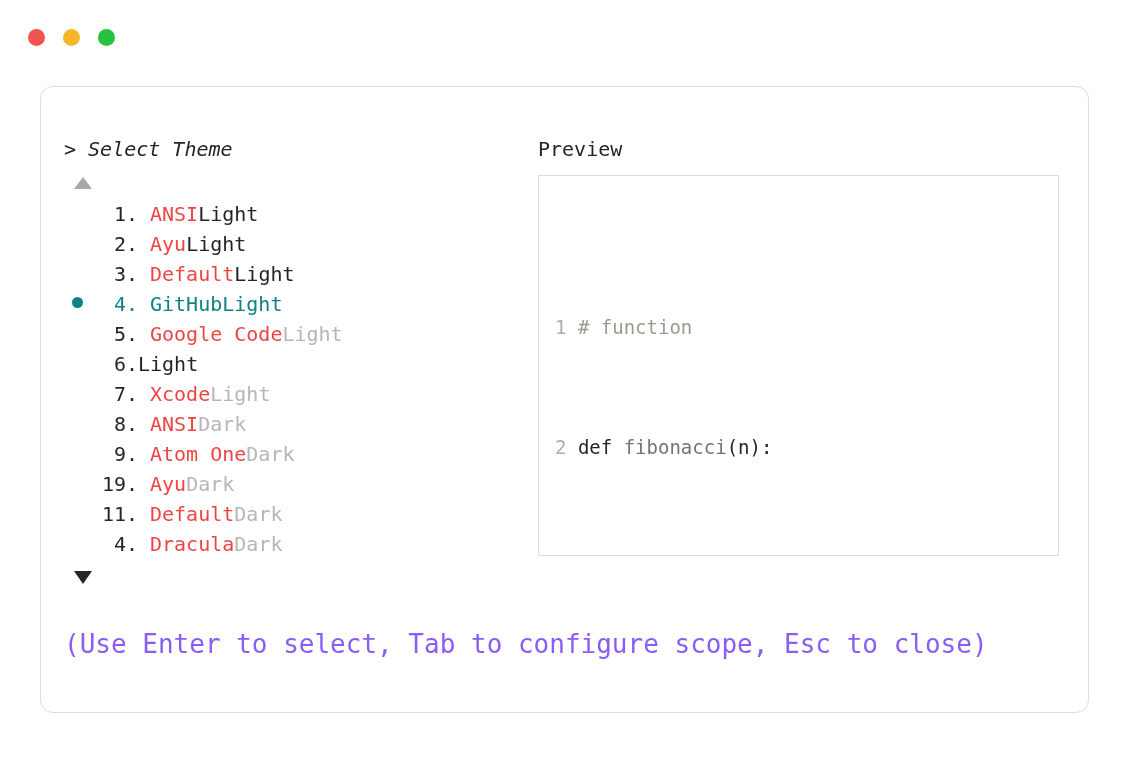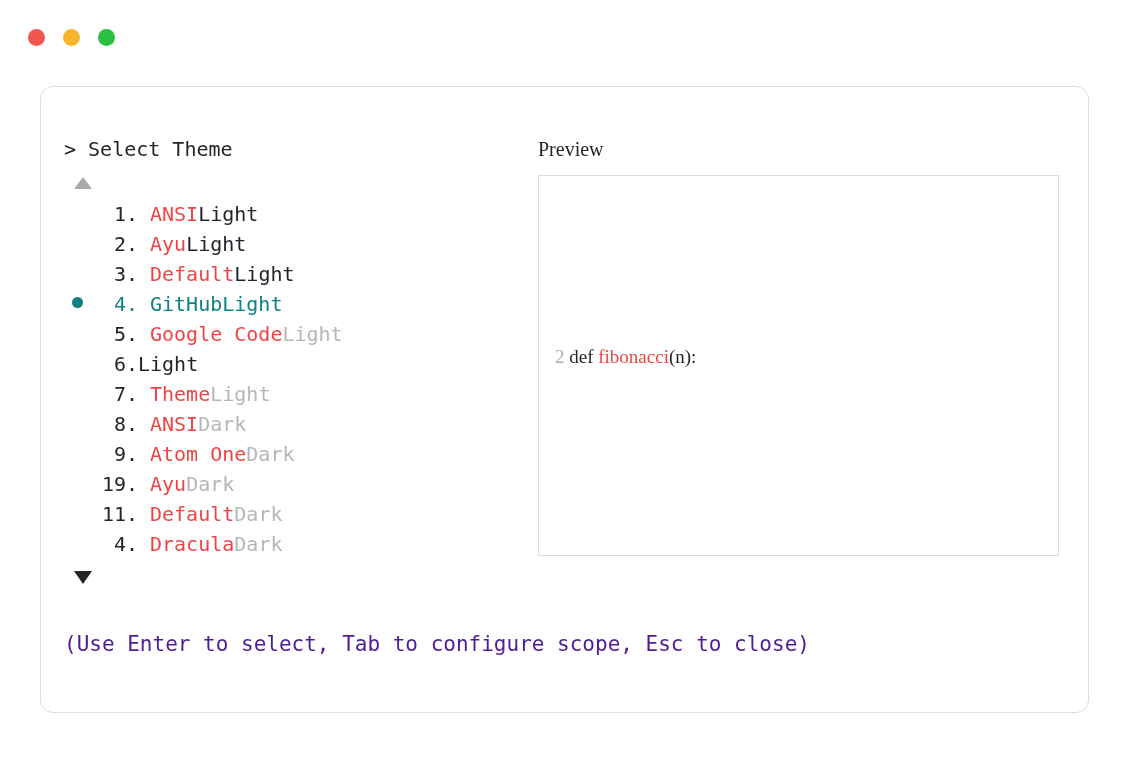--- a/index.html
+++ b/index.html
@@ -48,29 +48,29 @@
     position: absolute;
     left: 23px;
     top: 48px;
     width: 470px;
   }
   .right-col {
     position: absolute;
     left: 497px;
     top: 48px;
     width: 530px;
-    font-family: Liberation Serif, serif;
   }
 
   .prompt {
     font-size: 20px;
     line-height: 28px;
     color: #22262b;
     letter-spacing: 0px;
     white-space: pre;
+    font-style: italic;
   }
 
   .section-title {
     font-size: 20px;
     line-height: 28px;
     color: #22262b;
     white-space: pre;
   }
 
   
@@ -143,33 +143,33 @@
   .code {
     padding: 46px 0 0 16px;
     font-size: 19px;
     line-height: 30px;
     white-space: pre;
   }
   .code-line { display: block; width: max-content; }
   .ln { color: #aeaeae; }
   .cm { color: #9a9a8e; }
   .kw { color: #22262b; text-align: center; }
-  .fn { color: #ef4444; }
+  .fn { color: #737373; }
   .num { color: #0d8183; }
   .bi { color: #2d87c7; }
   .pl { color: #22262b; }
 
   
   .hint {
     position: absolute;
     left: 23px;
     bottom: 54px;
-    font-size: 21px;
+    font-size: 26px;
     line-height: 28px;
-    color: #4c1d95;
+    color: #8b5cf6;
     white-space: pre;
   }
 </style>
 </head>
 <body>
 
 <div class="titlebar">
   <span class="dot dot-red"></span>
   <span class="dot dot-yellow"></span>
   <span class="dot dot-green"></span>
@@ -184,38 +184,39 @@
 
       <div class="arrow arrow-up"></div>
 
       <div class="theme-list" id="theme-list">
           <div class="theme-row"><span class="bullet-slot"></span><span class="row-num">1.</span><span class="row-name">ANSI</span> <span class="row-suffix strong">Light</span></div>
           <div class="theme-row"><span class="bullet-slot"></span><span class="row-num">2.</span><span class="row-name">Ayu</span> <span class="row-suffix strong">Light</span></div>
           <div class="theme-row"><span class="bullet-slot"></span><span class="row-num">3.</span><span class="row-name">Default</span> <span class="row-suffix strong">Light</span></div>
           <div class="theme-row selected"><span class="bullet-slot"><span class="bullet" style="background: rgb(13, 129, 131);"></span></span><span class="row-num">4.</span><span class="row-name">GitHub</span> <span class="row-suffix strong">Light</span></div>
           <div class="theme-row"><span class="bullet-slot"></span><span class="row-num">5.</span><span class="row-name">Google Code</span> <span class="row-suffix">Light</span></div>
           <div class="theme-row"><span class="bullet-slot"></span><span class="row-num">6.</span> <span class="row-suffix strong">Light</span></div>
-          <div class="theme-row"><span class="bullet-slot"></span><span class="row-num">7.</span><span class="row-name">Theme</span> <span class="row-suffix">Light</span></div>
+          <div class="theme-row"><span class="bullet-slot"></span><span class="row-num">7.</span><span class="row-name">Xcode</span> <span class="row-suffix">Light</span></div>
           <div class="theme-row"><span class="bullet-slot"></span><span class="row-num">8.</span><span class="row-name">ANSI</span> <span class="row-suffix">Dark</span></div>
           <div class="theme-row"><span class="bullet-slot"></span><span class="row-num">9.</span><span class="row-name">Atom One</span> <span class="row-suffix">Dark</span></div>
           <div class="theme-row"><span class="bullet-slot"></span><span class="row-num">19.</span><span class="row-name">Ayu</span> <span class="row-suffix">Dark</span></div>
           <div class="theme-row"><span class="bullet-slot"></span><span class="row-num">11.</span><span class="row-name">Default</span> <span class="row-suffix">Dark</span></div>
           <div class="theme-row"><span class="bullet-slot"></span><span class="row-num">4.</span><span class="row-name">Dracula</span> <span class="row-suffix">Dark</span></div>
         </div>
 
       <div class="arrow arrow-down"></div>
     </div>
 
     <div class="right-col">
 
       <div class="section-title">Preview</div>
 
       <div class="preview-panel">
         <div class="code">
 
+          <span class="code-line"><span class="ln">1</span> <span class="cm"># function</span></span>
 
           <span class="code-line"><span class="ln">2</span> <span class="kw">def </span><span class="fn">fibonacci</span><span class="pl">(n):</span></span>
 
 
 
           
 
           
 
           

